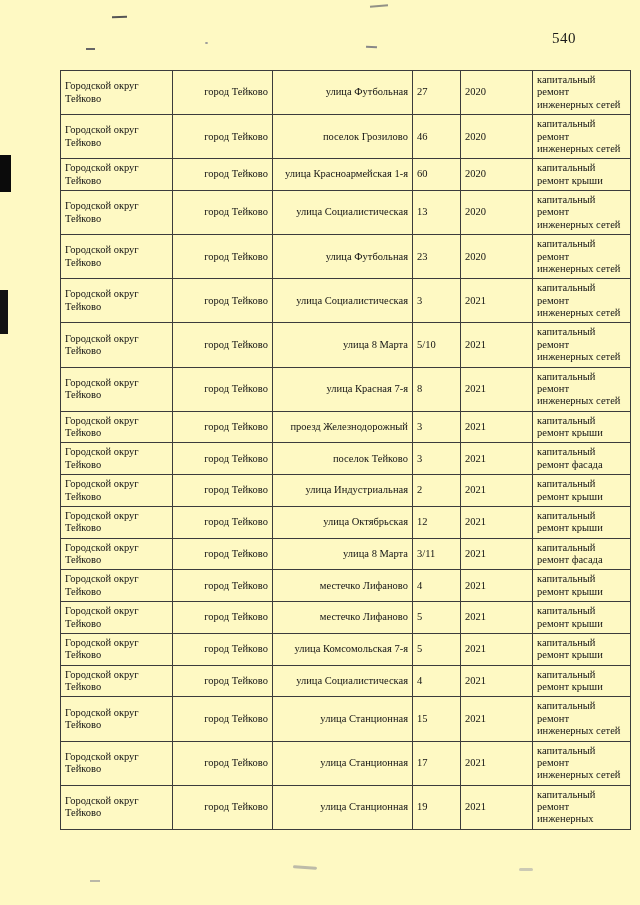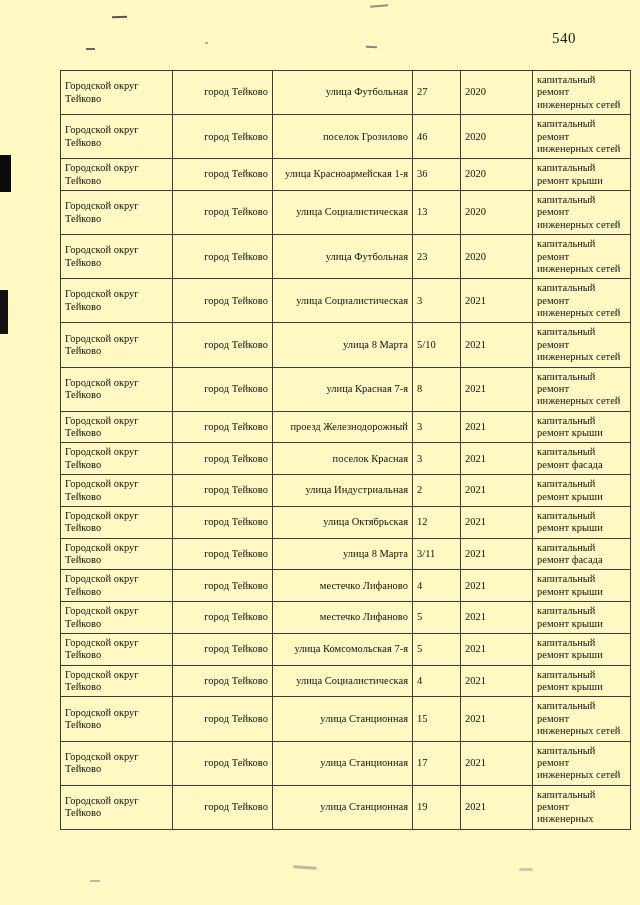--- a/index.html
+++ b/index.html
@@ -102,21 +102,21 @@
     <td class="c-city">город Тейково</td>
     <td class="c-street">поселок Грозилово</td>
     <td class="c-house">46</td>
     <td class="c-year">2020</td>
     <td class="c-work">капитальный ремонт инженерных сетей</td>
   </tr>
         <tr>
     <td class="c-district">Городской округ Тейково</td>
     <td class="c-city">город Тейково</td>
     <td class="c-street">улица Красноармейская 1-я</td>
-    <td class="c-house">36</td>
+    <td class="c-house">60</td>
     <td class="c-year">2020</td>
     <td class="c-work">капитальный ремонт крыши</td>
   </tr>
         <tr>
     <td class="c-district">Городской округ Тейково</td>
     <td class="c-city">город Тейково</td>
     <td class="c-street">улица Социалистическая</td>
     <td class="c-house">13</td>
     <td class="c-year">2020</td>
     <td class="c-work">капитальный ремонт инженерных сетей</td>
@@ -157,21 +157,21 @@
     <td class="c-district">Городской округ Тейково</td>
     <td class="c-city">город Тейково</td>
     <td class="c-street">проезд Железнодорожный</td>
     <td class="c-house">3</td>
     <td class="c-year">2021</td>
     <td class="c-work">капитальный ремонт крыши</td>
   </tr>
         <tr>
     <td class="c-district">Городской округ Тейково</td>
     <td class="c-city">город Тейково</td>
-    <td class="c-street">поселок Красная</td>
+    <td class="c-street">поселок Тейково</td>
     <td class="c-house">3</td>
     <td class="c-year">2021</td>
     <td class="c-work">капитальный ремонт фасада</td>
   </tr>
         <tr>
     <td class="c-district">Городской округ Тейково</td>
     <td class="c-city">город Тейково</td>
     <td class="c-street">улица Индустриальная</td>
     <td class="c-house">2</td>
     <td class="c-year">2021</td>

